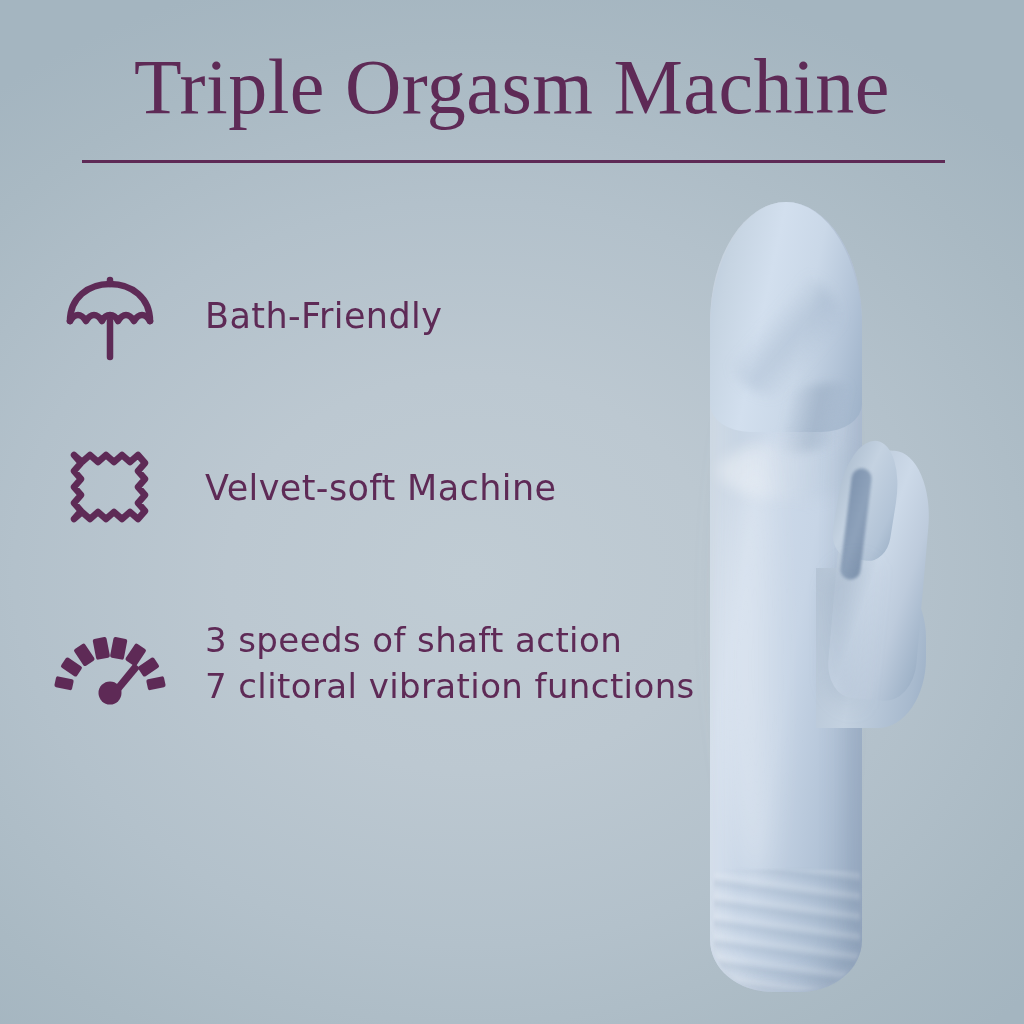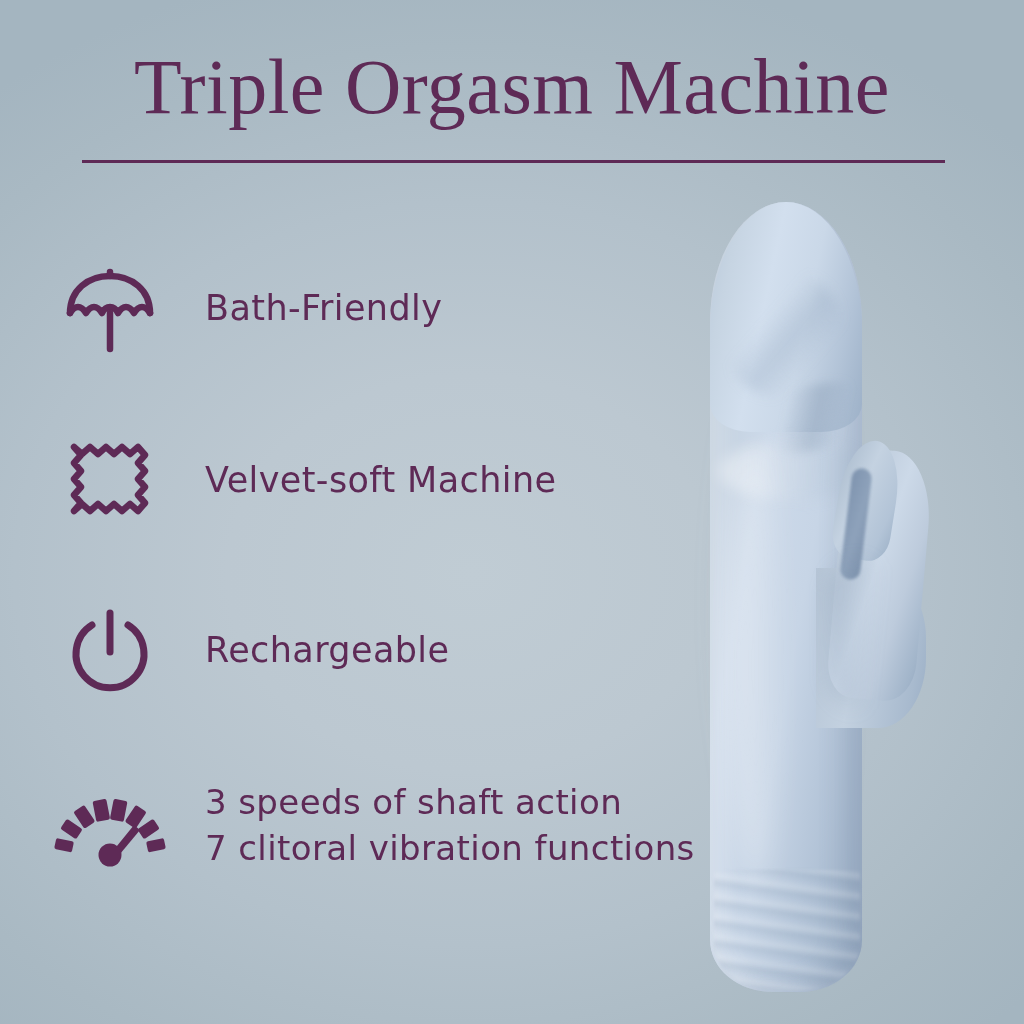--- a/index.html
+++ b/index.html
@@ -51,21 +51,21 @@
     top: 160px;
     width: 863px;
     height: 3px;
     background: #5e2a56;
   }
 
   
   #feature-list {
     position: absolute;
     left: 0;
-    top: 249px;
+    top: 257px;
     width: 700px;
   }
   .feature-row {
     position: relative;
     height: 170px;
   }
   .feature-icon {
     position: absolute;
     left: 62px;
     top: 8px;
@@ -304,31 +304,20 @@
                    L83 20 L76 28 L83 36 L76 44 L83 52 L76 60 L83 68 L76 76
                    L68 69 L60 76 L52 69 L44 76 L36 69 L28 76 L20 69 L12 76
                    L19 68 L12 60 L19 52 L12 44 L19 36 L12 28 L19 20 Z"></path>
         </svg>
       </span>
       <span class="feature-text">
         <span class="line">Velvet-soft Machine</span>
       </span>
     </div>
 
-    <div class="feature-row" id="row-2">
-      <span class="feature-icon">
-        <svg viewBox="0 0 96 96" xmlns="http://www.w3.org/2000/svg" fill="none" stroke="#5e2a56" stroke-width="7" stroke-linecap="round" stroke-linejoin="round">
-          <path d="M30 20 A34 34 0 1 0 66 20"></path>
-          <path d="M48 8 L48 47"></path>
-        </svg>
-      </span>
-      <span class="feature-text">
-        <span class="line">Rechargeable</span>
-      </span>
-    </div>
 
     <div class="feature-row" id="row-3">
       <span class="feature-icon">
         <svg viewBox="0 0 96 96" xmlns="http://www.w3.org/2000/svg" fill="#5e2a56">
           <g transform="translate(48,70)">
             <g transform="rotate(-78)">
                 <rect x="-5.5" y="-56" width="11" height="18" rx="2"></rect>
               </g>
             <g transform="rotate(-56)">
                 <rect x="-6" y="-56" width="12" height="19" rx="2"></rect>

